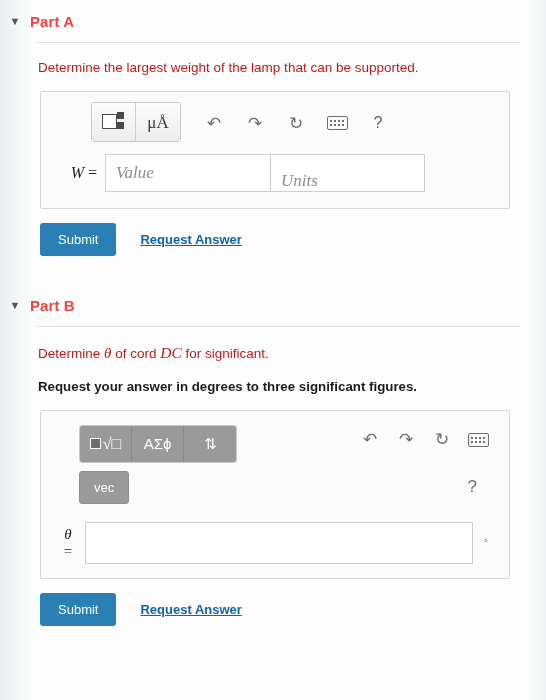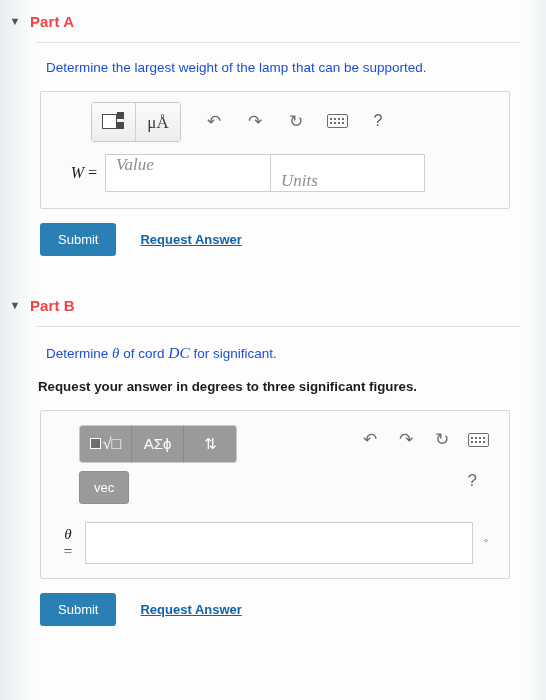--- a/index.html
+++ b/index.html
@@ -67,22 +67,22 @@
   }
 
   .content {
     padding: 0 36px 0 38px;
     position: relative;
     z-index: 2;
   }
 
   .prompt {
     font-size: 13.5px;
-    color: #1d4ed8;
-    margin: 16px 0 14px 8px;
+    color: #b91c1c;
+    margin: 16px 0 14px 0;
     line-height: 1.35;
   }
   .prompt .mathvar {
     font-family: "Liberation Serif", serif;
     font-style: italic;
     font-size: 15px;
   }
   .prompt .mathit {
     font-family: "Liberation Serif", serif;
     font-style: italic;
@@ -99,21 +99,21 @@
 
   
   .answer-box {
     border: 1px solid #d7d7d7;
     background: #fbfbfb;
     border-radius: 2px;
     margin-left: 2px;
   }
   .toolbar-a {
     display: flex;
-    align-items: flex-start;
+    align-items: flex-end;
     padding: 10px 10px 8px 50px;
     gap: 3px;
   }
   .tb-group {
     display: flex;
     border: 1px solid #c9c9c9;
     border-radius: 3px;
     overflow: hidden;
     background: #f3f3f3;
   }
@@ -200,21 +200,21 @@
     padding-right: 8px;
     white-space: nowrap;
   }
   .field-label i { font-style: italic; }
   .value-field {
     flex: 0 0 166px;
     height: 38px;
     border: 1px solid #cfcfcf;
     background: #fff;
     display: flex;
-    align-items: flex-start;
+    align-items: center;
     padding-left: 10px;
     box-sizing: border-box;
   }
   .units-field {
     flex: 0 0 154px;
     height: 38px;
     border: 1px solid #cfcfcf;
     border-left: none;
     background: #fff;
     display: flex;
@@ -318,21 +318,21 @@
     color: #6d6d6d;
     font-size: 17px;
     display: flex;
     align-items: center;
     justify-content: center;
     width: 22px;
     height: 22px;
   }
   .vec-row {
     display: flex;
-    align-items: flex-start;
+    align-items: center;
     padding: 8px 14px 0 38px;
   }
   .vec-btn {
     background: #9a9a9a;
     color: #fff;
     font-size: 13px;
     border-radius: 3px;
     padding: 8px 14px;
     border: 1px solid #8f8f8f;
   }

